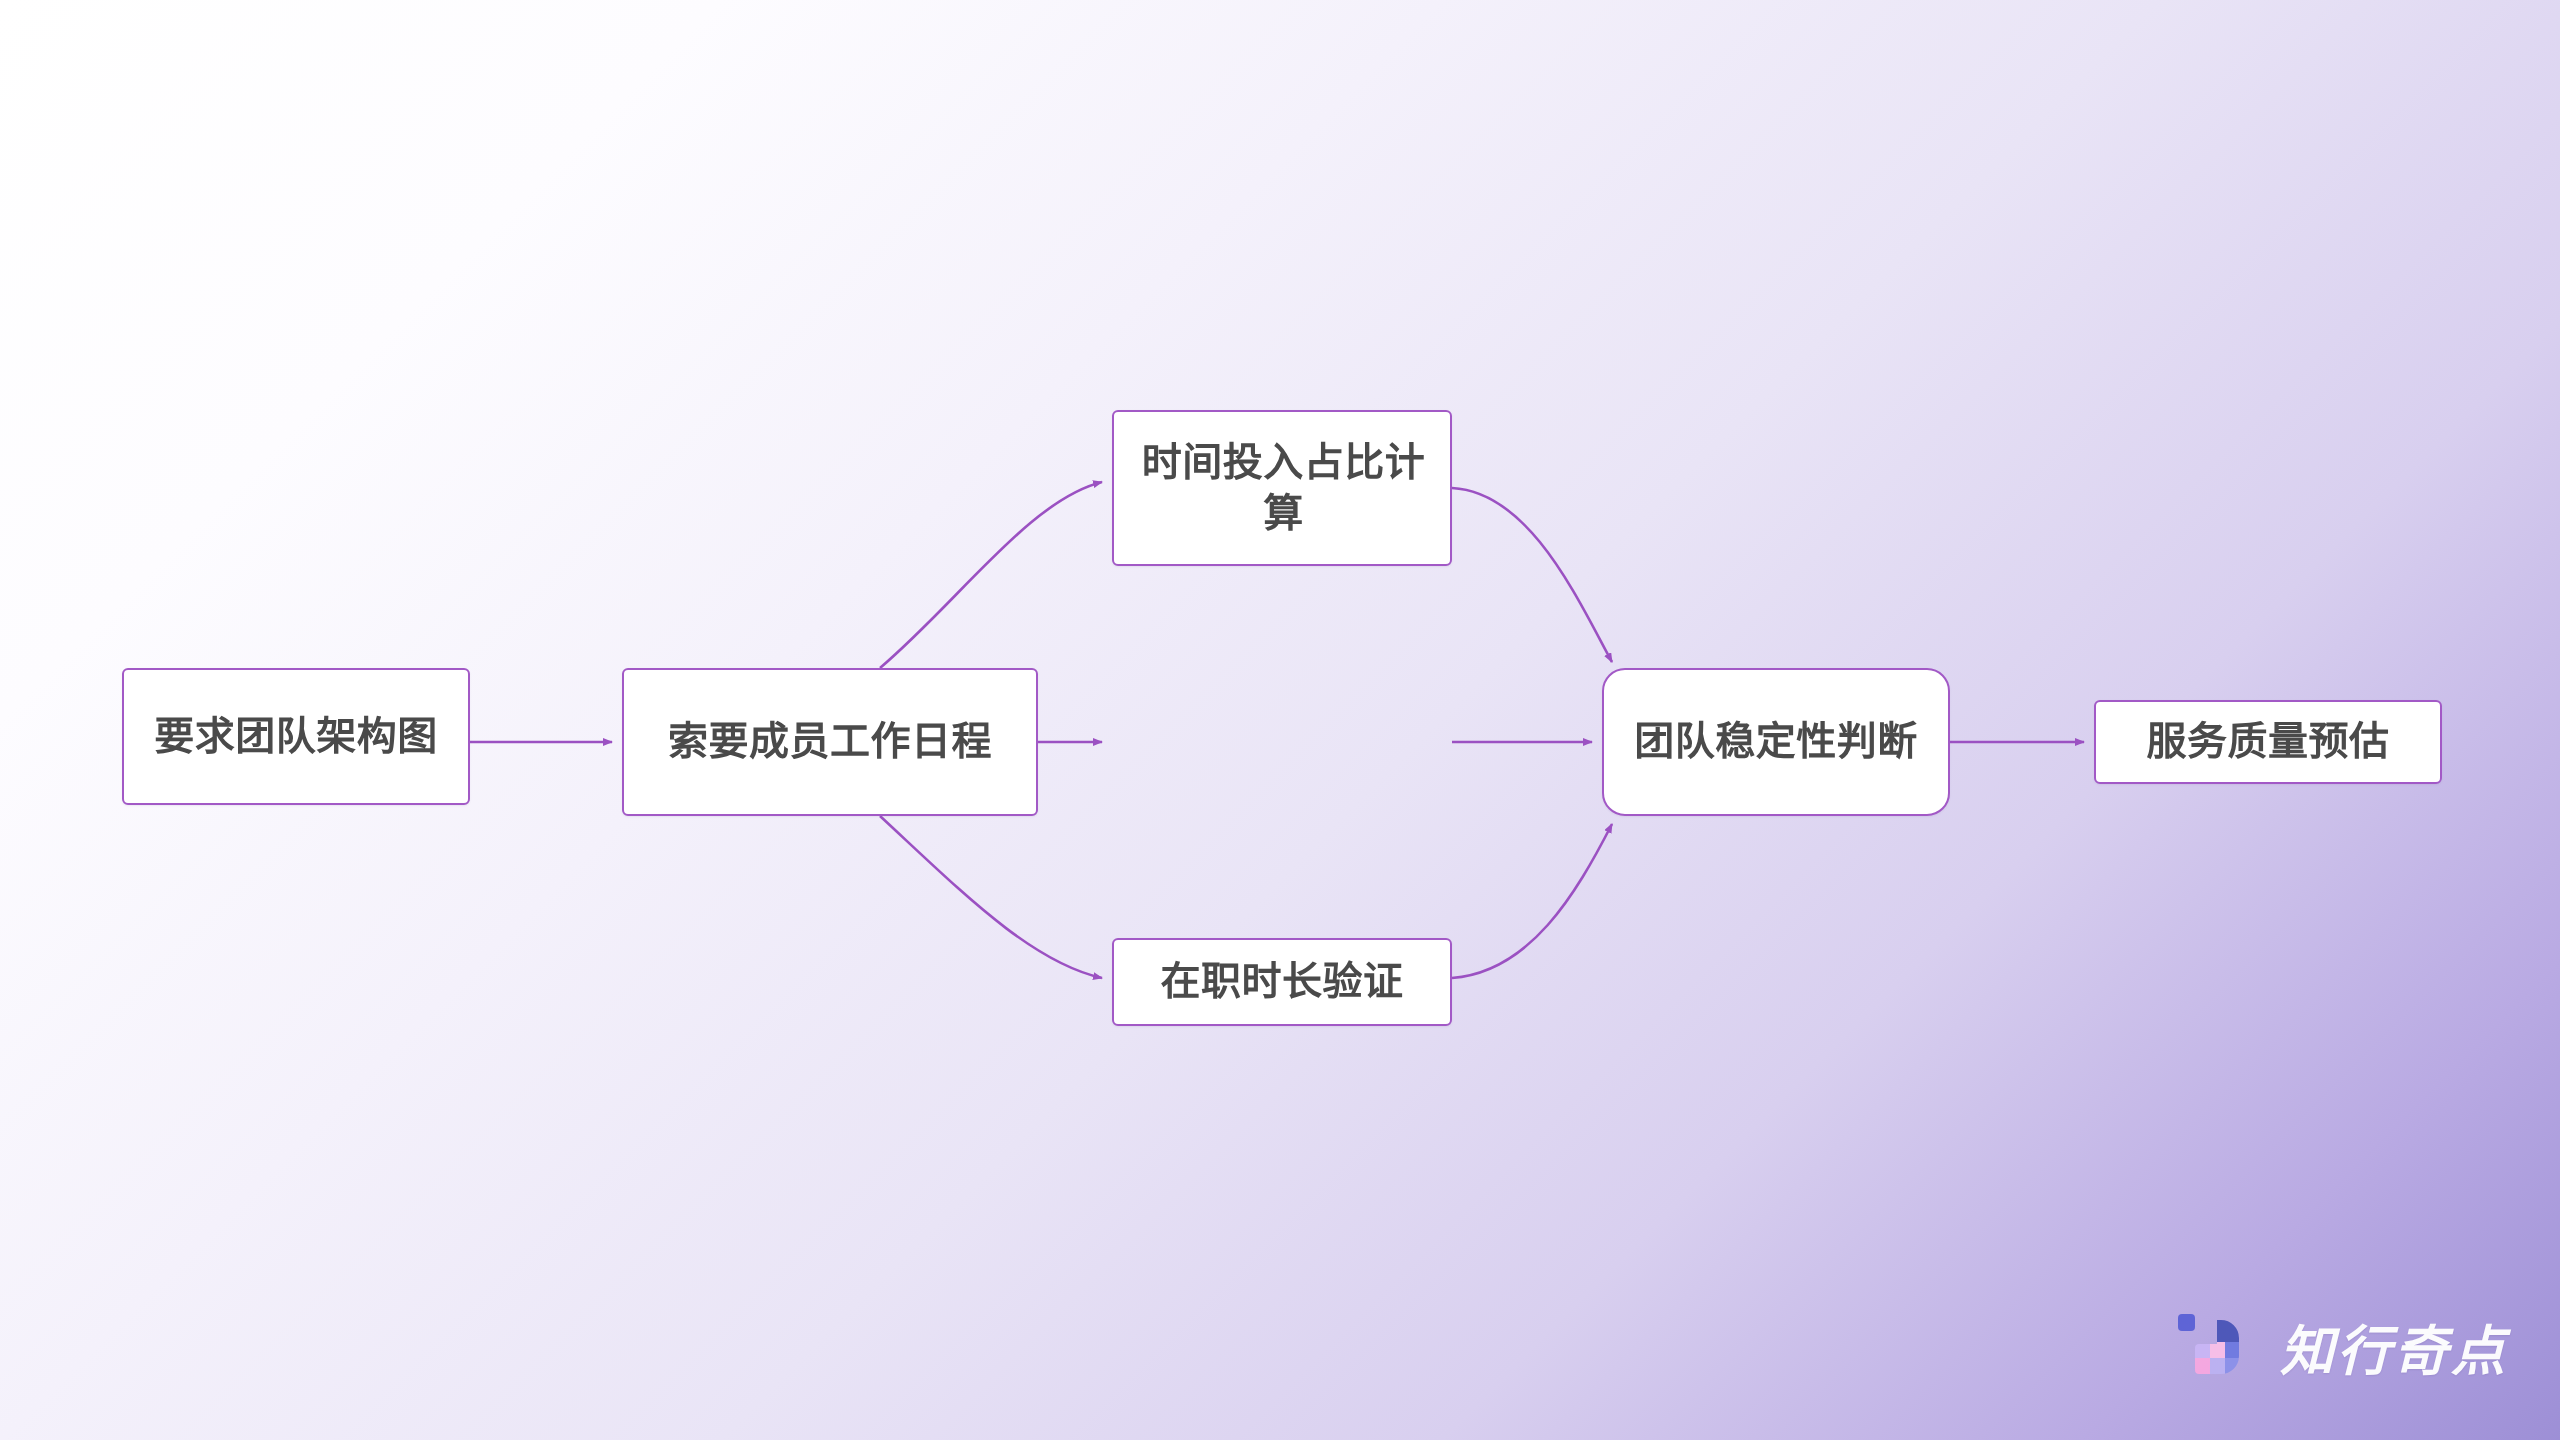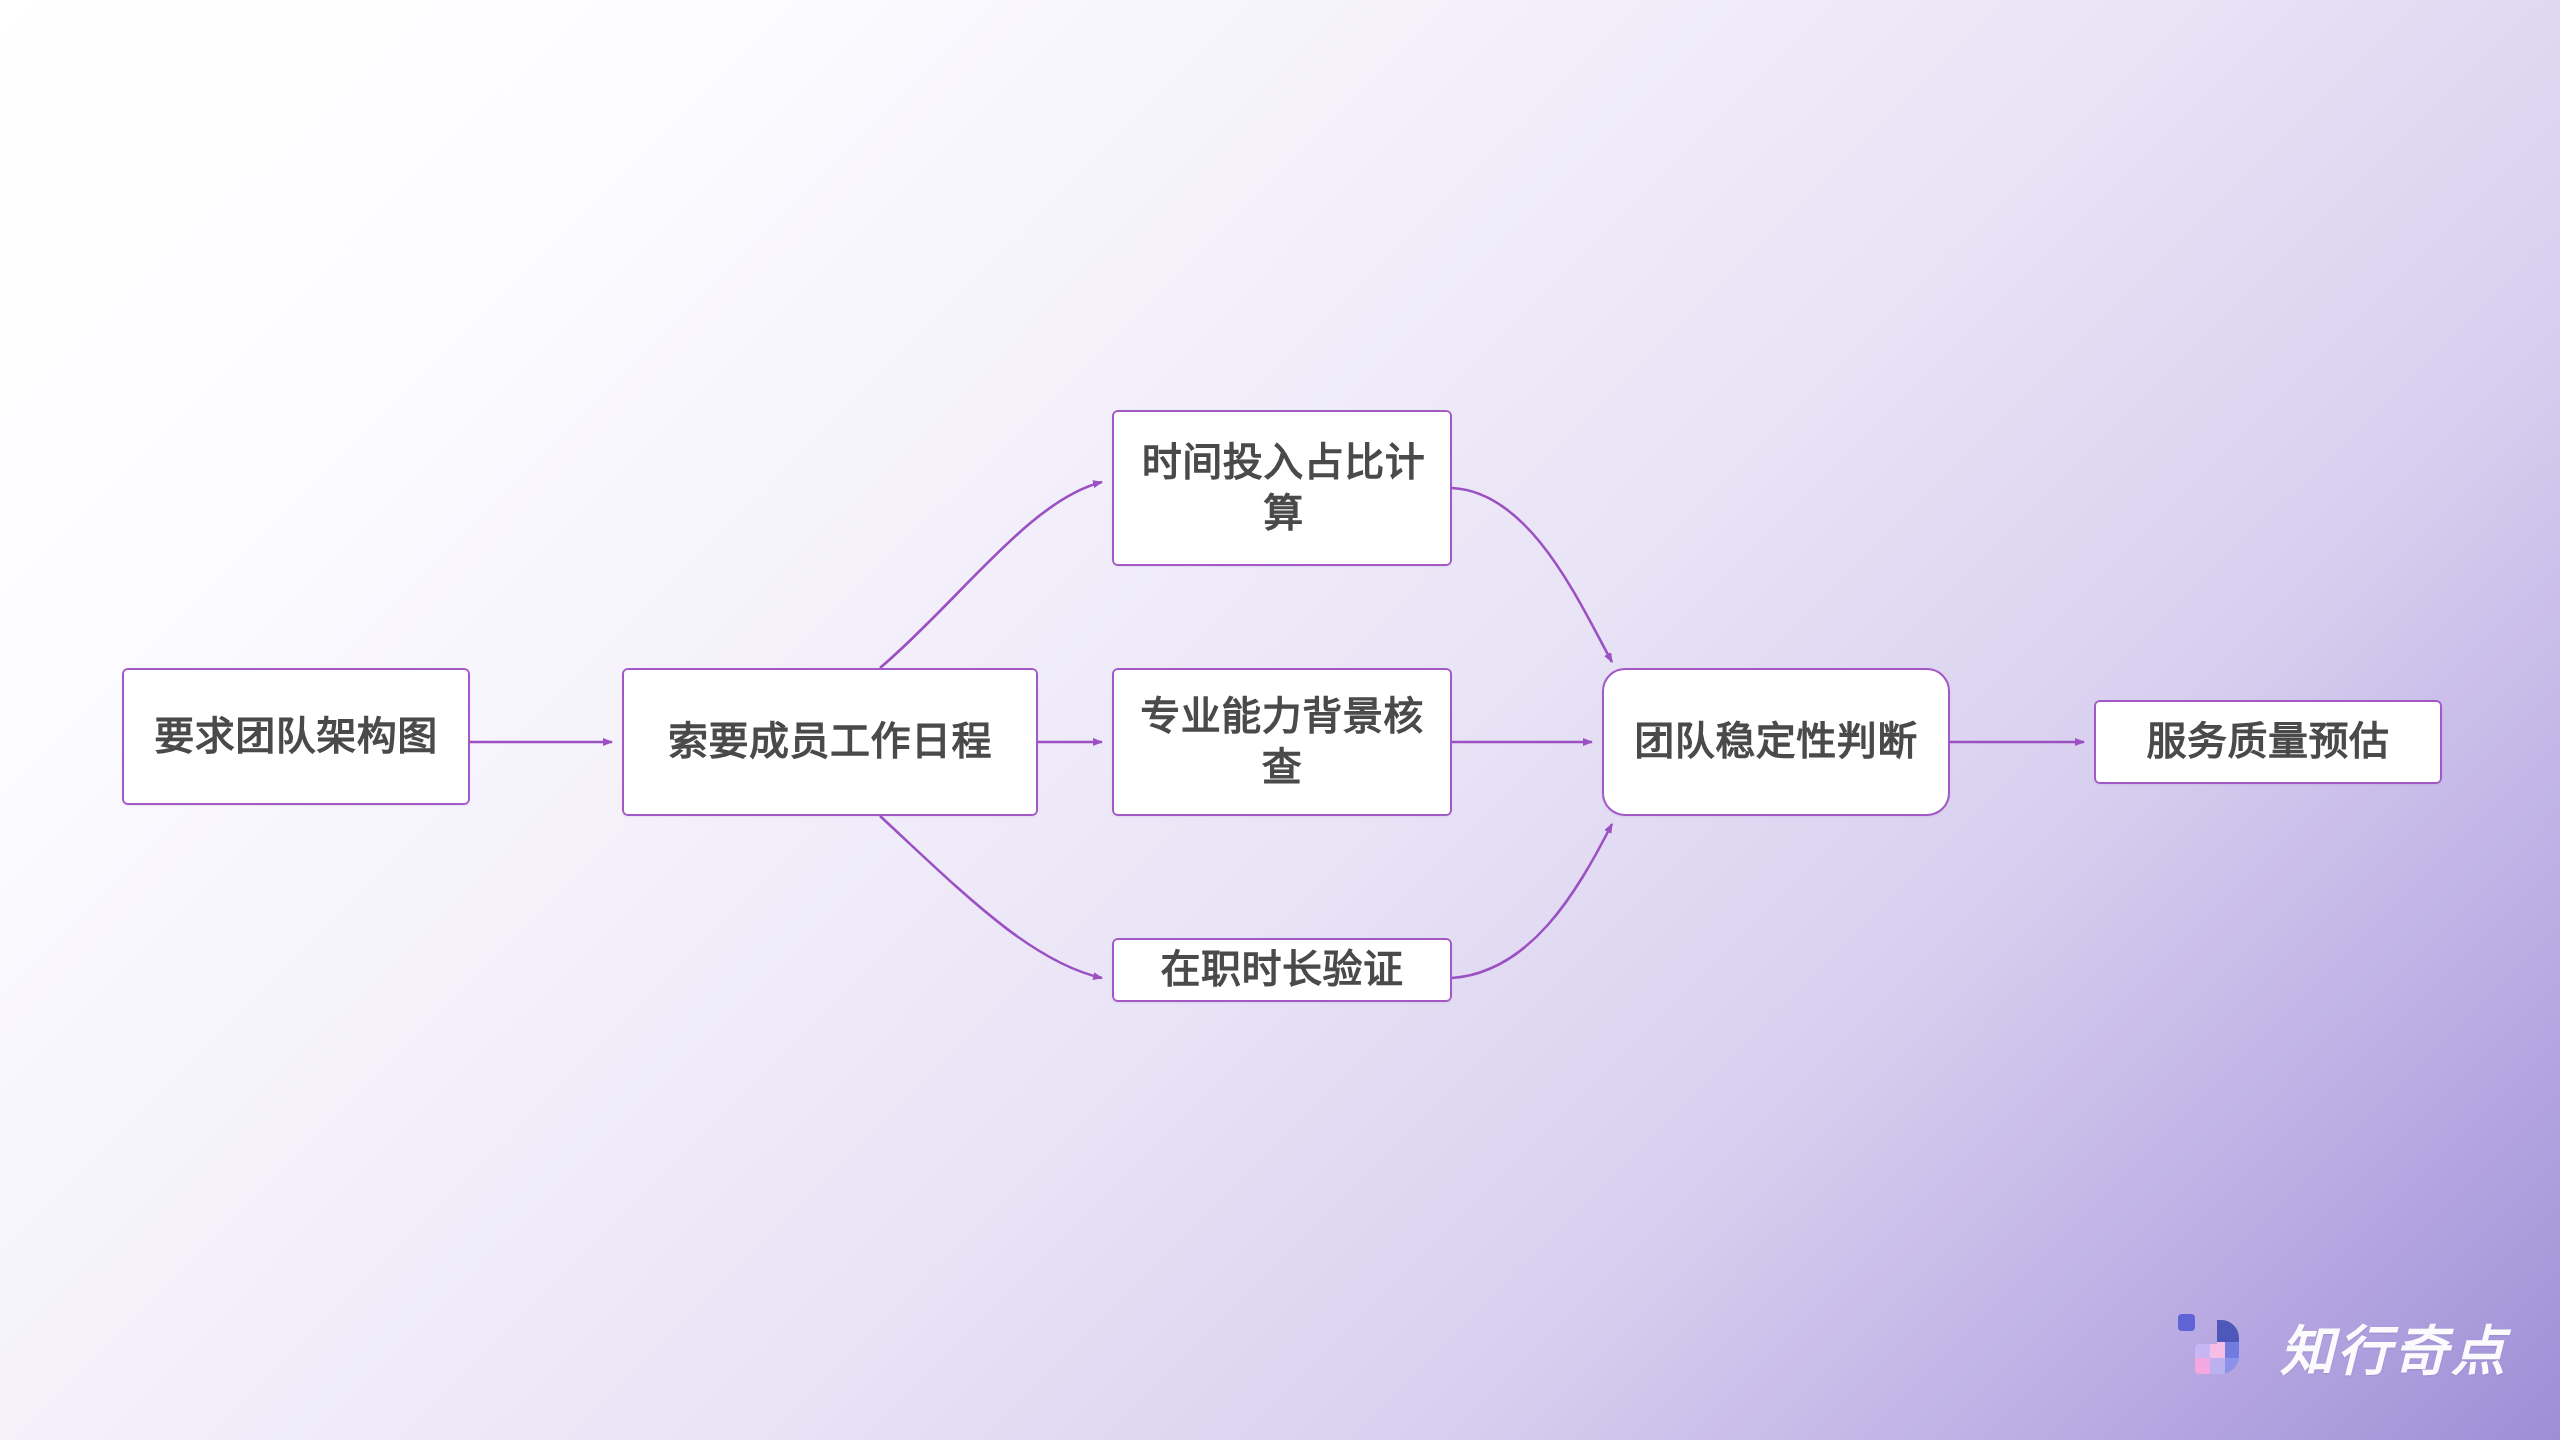--- a/index.html
+++ b/index.html
@@ -62,21 +62,21 @@
   .node-label {
     display: block;
     white-space: pre-line;
   }
 
   
   #node-org-chart      { left: 122px;  top: 668px;  width: 348px;  height: 137px; }
   #node-schedule       { left: 622px;  top: 668px;  width: 416px;  height: 148px; }
   #node-time-ratio     { left: 1112px; top: 410px;  width: 340px;  height: 156px; padding-left: 17px; }
   #node-capability     { left: 1112px; top: 668px;  width: 340px;  height: 148px; }
-  #node-tenure         { left: 1112px; top: 938px;  width: 340px;  height: 64px;  }
+  #node-tenure         { left: 1112px; top: 938px;  width: 340px;  height: 88px;  }
   #node-stability      { left: 1602px; top: 668px;  width: 348px;  height: 148px; border-radius: 23px; }
   #node-service        { left: 2094px; top: 700px;  width: 348px;  height: 84px;  }
 
   
   #watermark {
     position: absolute;
     right: 52px;
     bottom: 62px;
     display: flex;
     align-items: flex-end;
@@ -136,23 +136,20 @@
   </div>
 
   <div class="node" id="node-schedule">
     <span class="node-label">索要成员工作日程</span>
   </div>
 
   <div class="node" id="node-time-ratio">
     <span class="node-label">时间投入占比计算</span>
   </div>
 
-  <div class="node" id="node-capability">
-    <span class="node-label">专业能力背景核查</span>
-  </div>
 
   <div class="node" id="node-tenure">
     <span class="node-label">在职时长验证</span>
   </div>
 
   <div class="node" id="node-stability">
     <span class="node-label">团队稳定性判断</span>
   </div>
 
   <div class="node" id="node-service">

